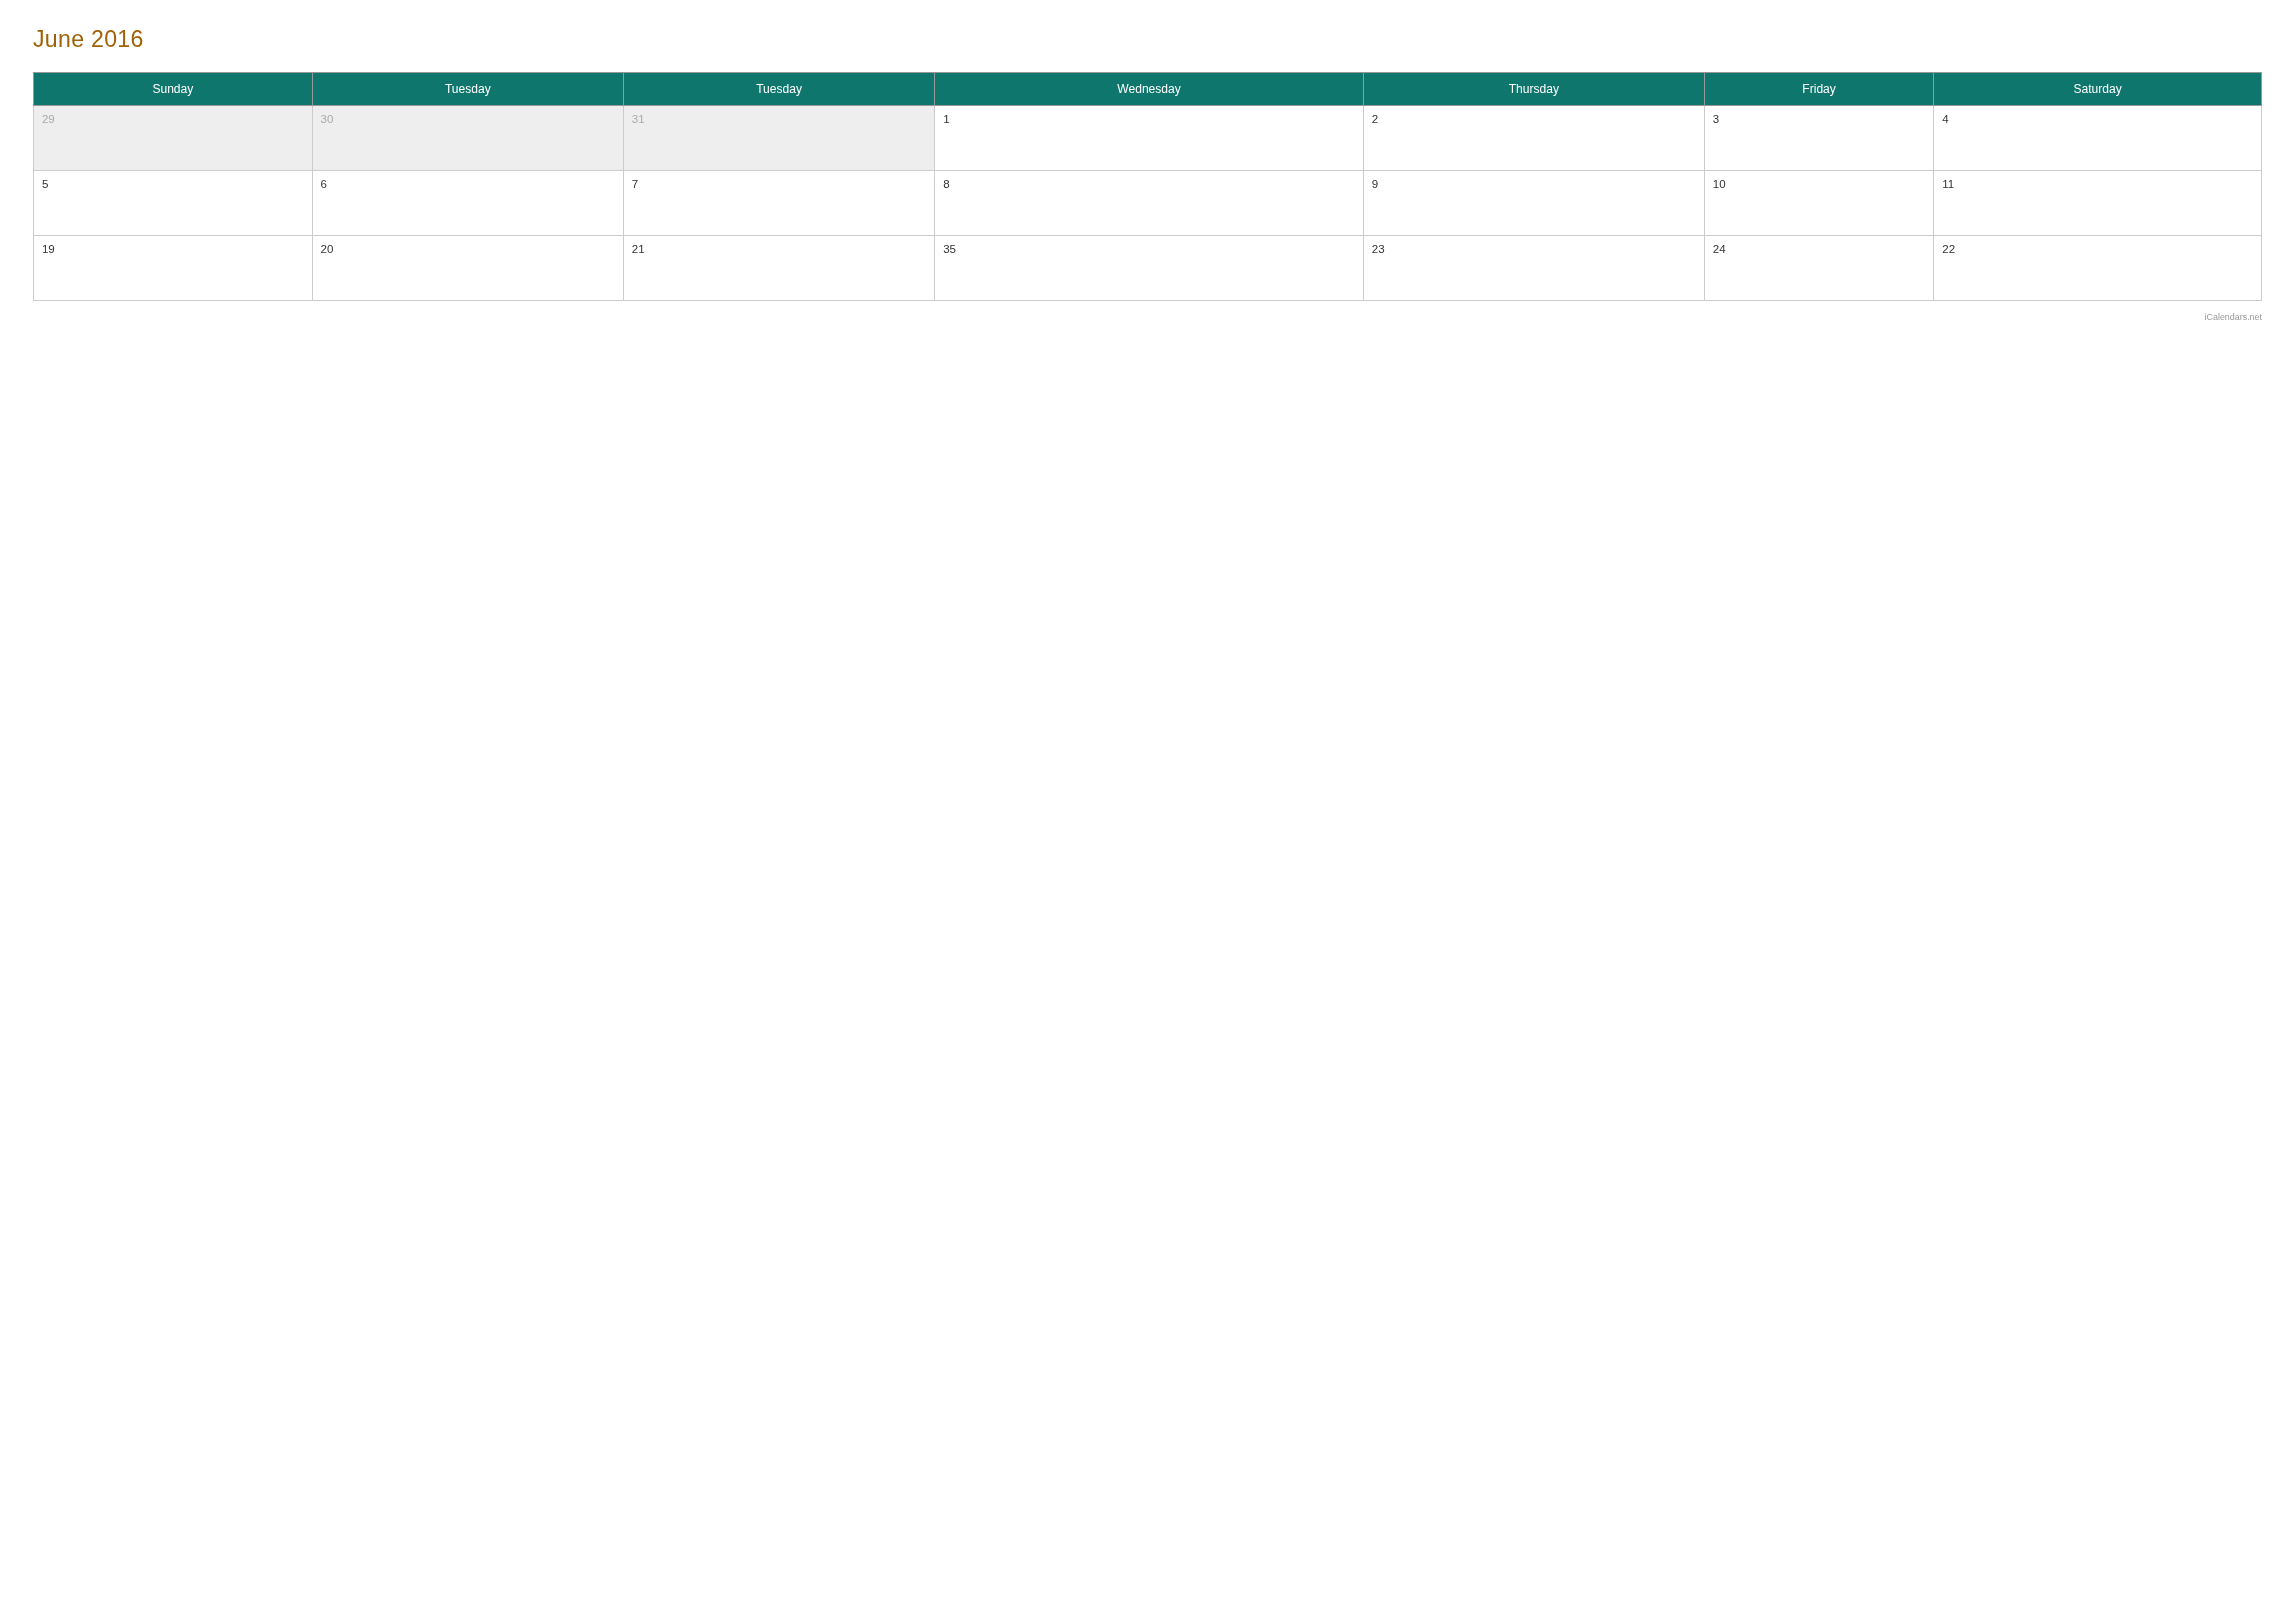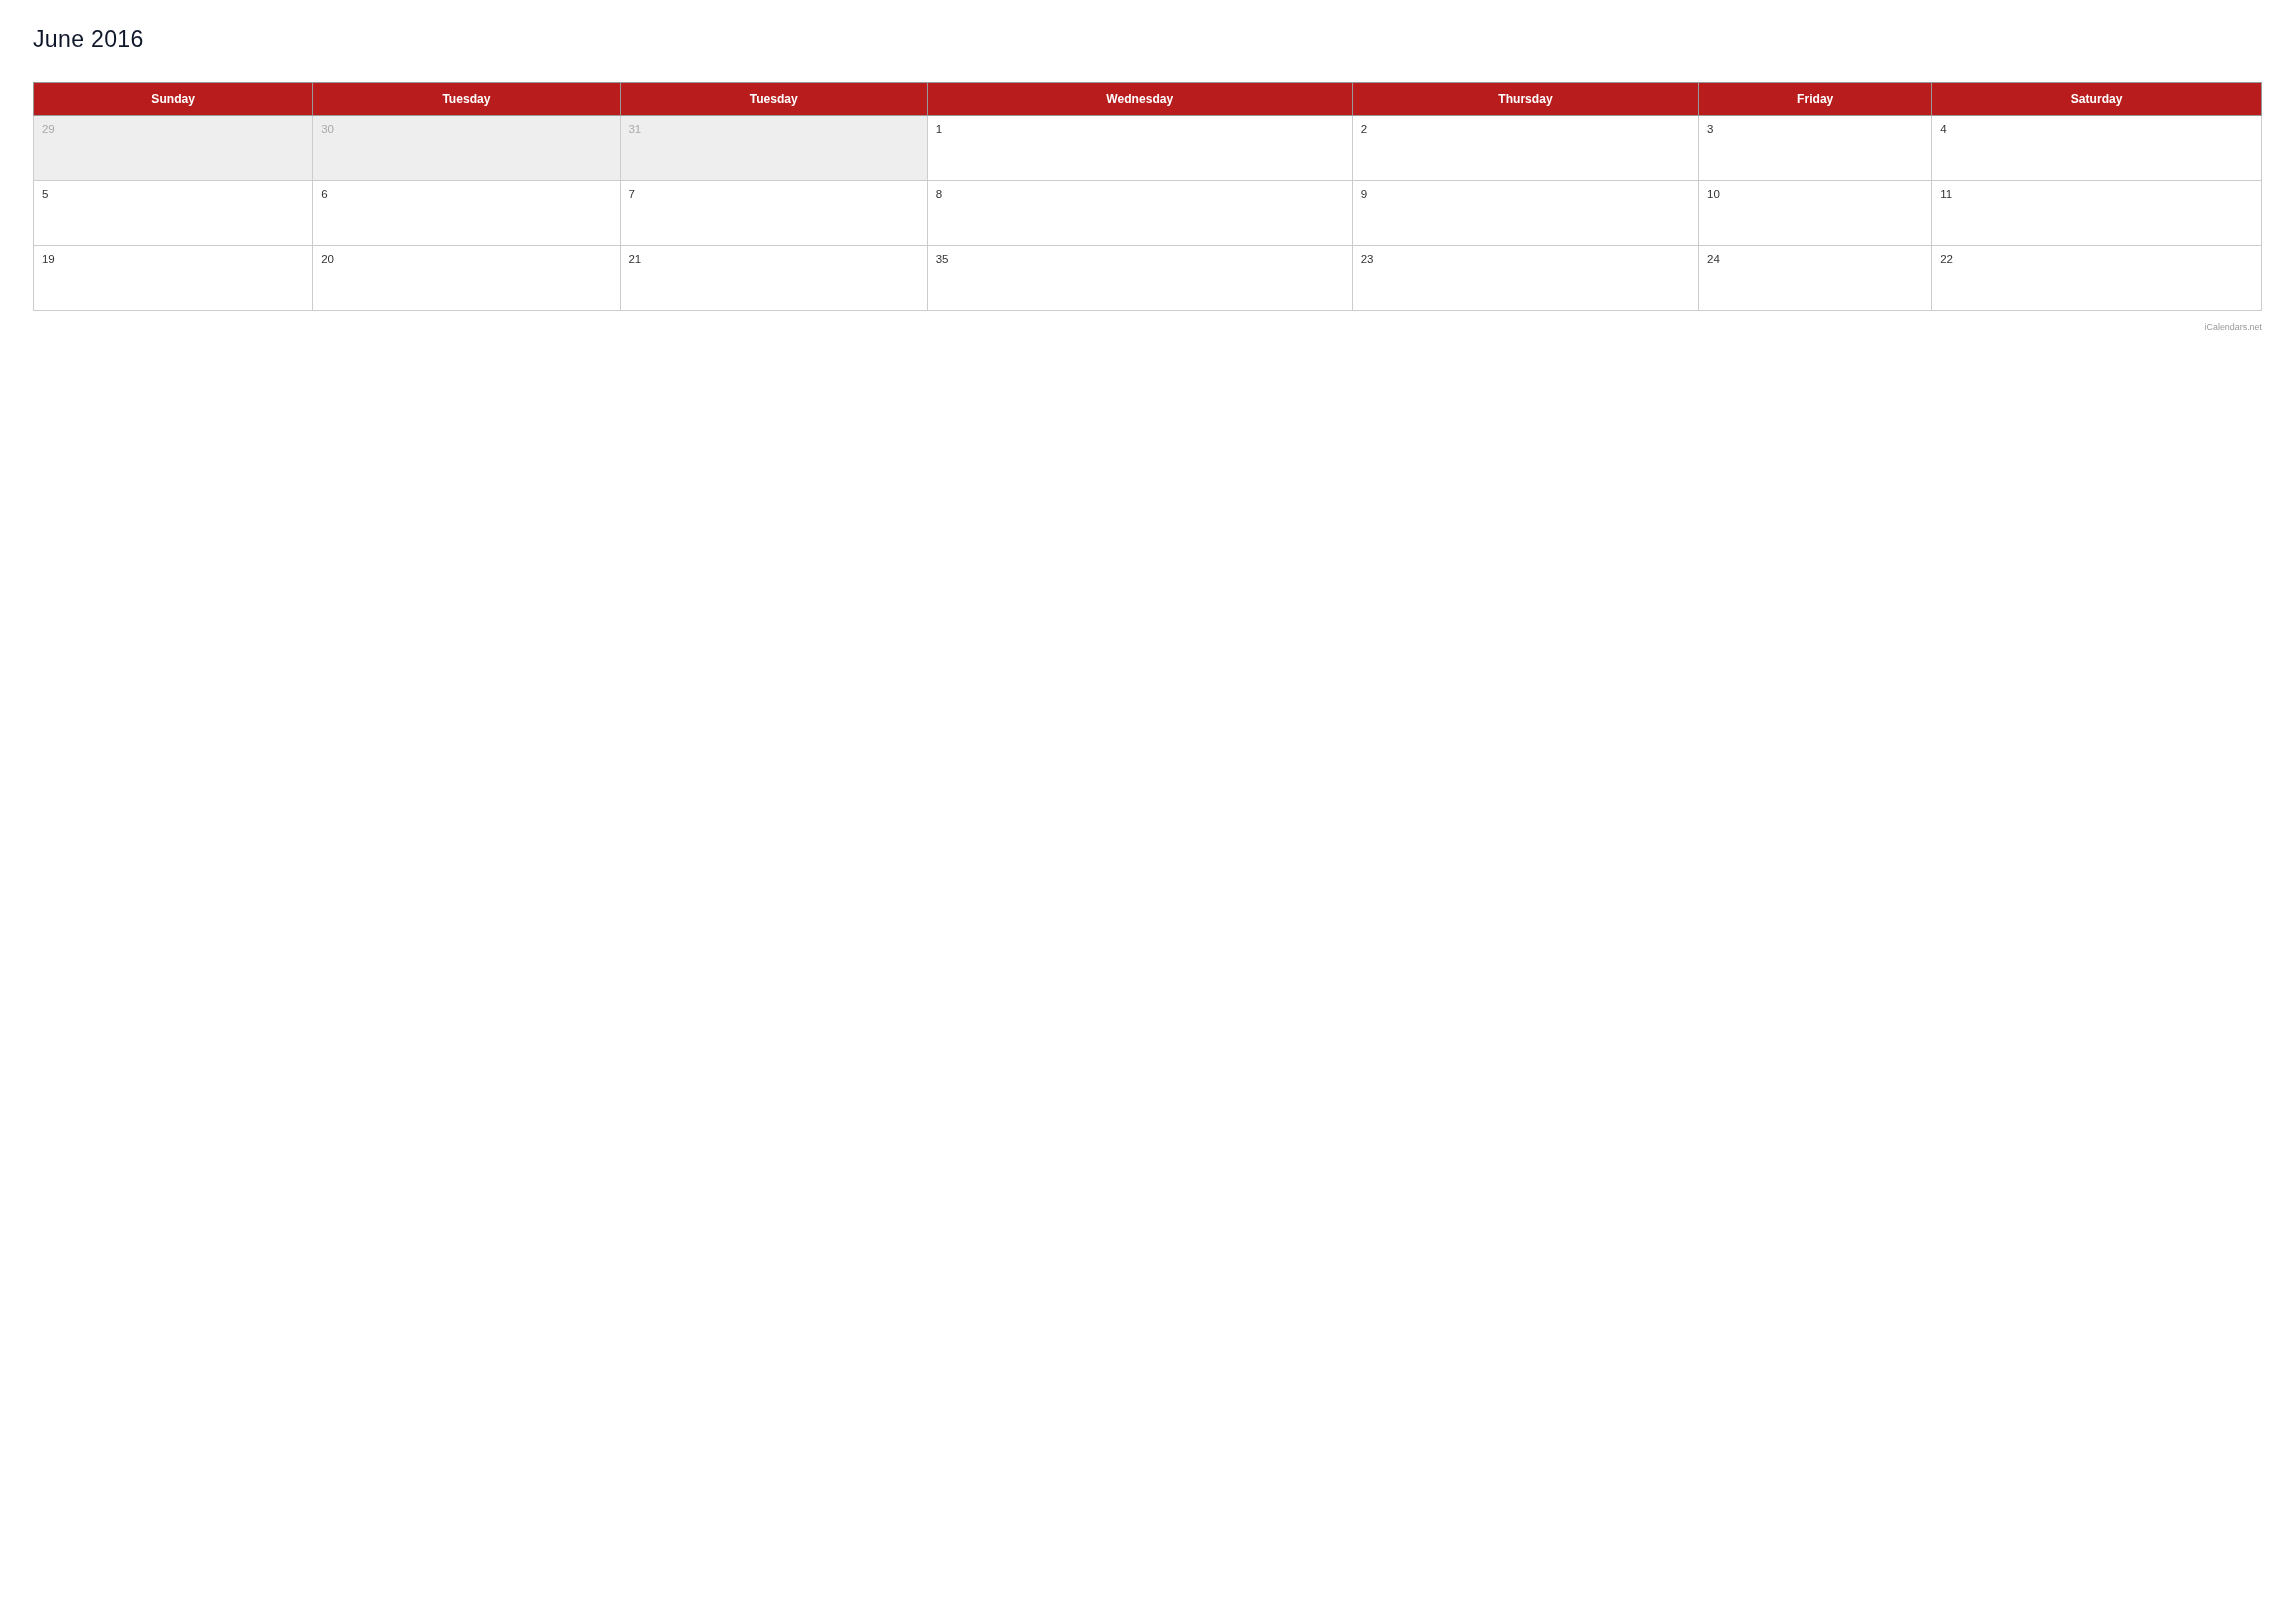--- a/index.html
+++ b/index.html
@@ -12,35 +12,35 @@
       background: #ffffff;
       font-family: Arial, Helvetica, sans-serif;
       padding: 26px 33px 19.6px 33px;
       width: 100%;
       min-height: 100vh;
     }
 
     .calendar-title {
       font-size: 2.2em;
       font-weight: normal;
-      color: #0f172a;
-      margin-bottom: 29px;
+      color: #a16207;
+      margin-bottom: 19px;
       letter-spacing: 0.3px;
     }
 
     .calendar-table {
       width: 100%;
       border-collapse: collapse;
       border: 0.7px solid #999;
     }
 
     .calendar-table th {
-      background-color: #b91c1c;
+      background-color: #0f766e;
       color: #fff;
-      font-weight: bold;
+      font-weight: normal;
       font-size: 1.15em;
       text-align: center;
       padding: 9.2px 0;
       border: 0.7px solid #999;
     }
 
     .calendar-table td {
       border: 0.7px solid #ccc;
       vertical-align: top;
       padding: 6.5px 7.9px;

